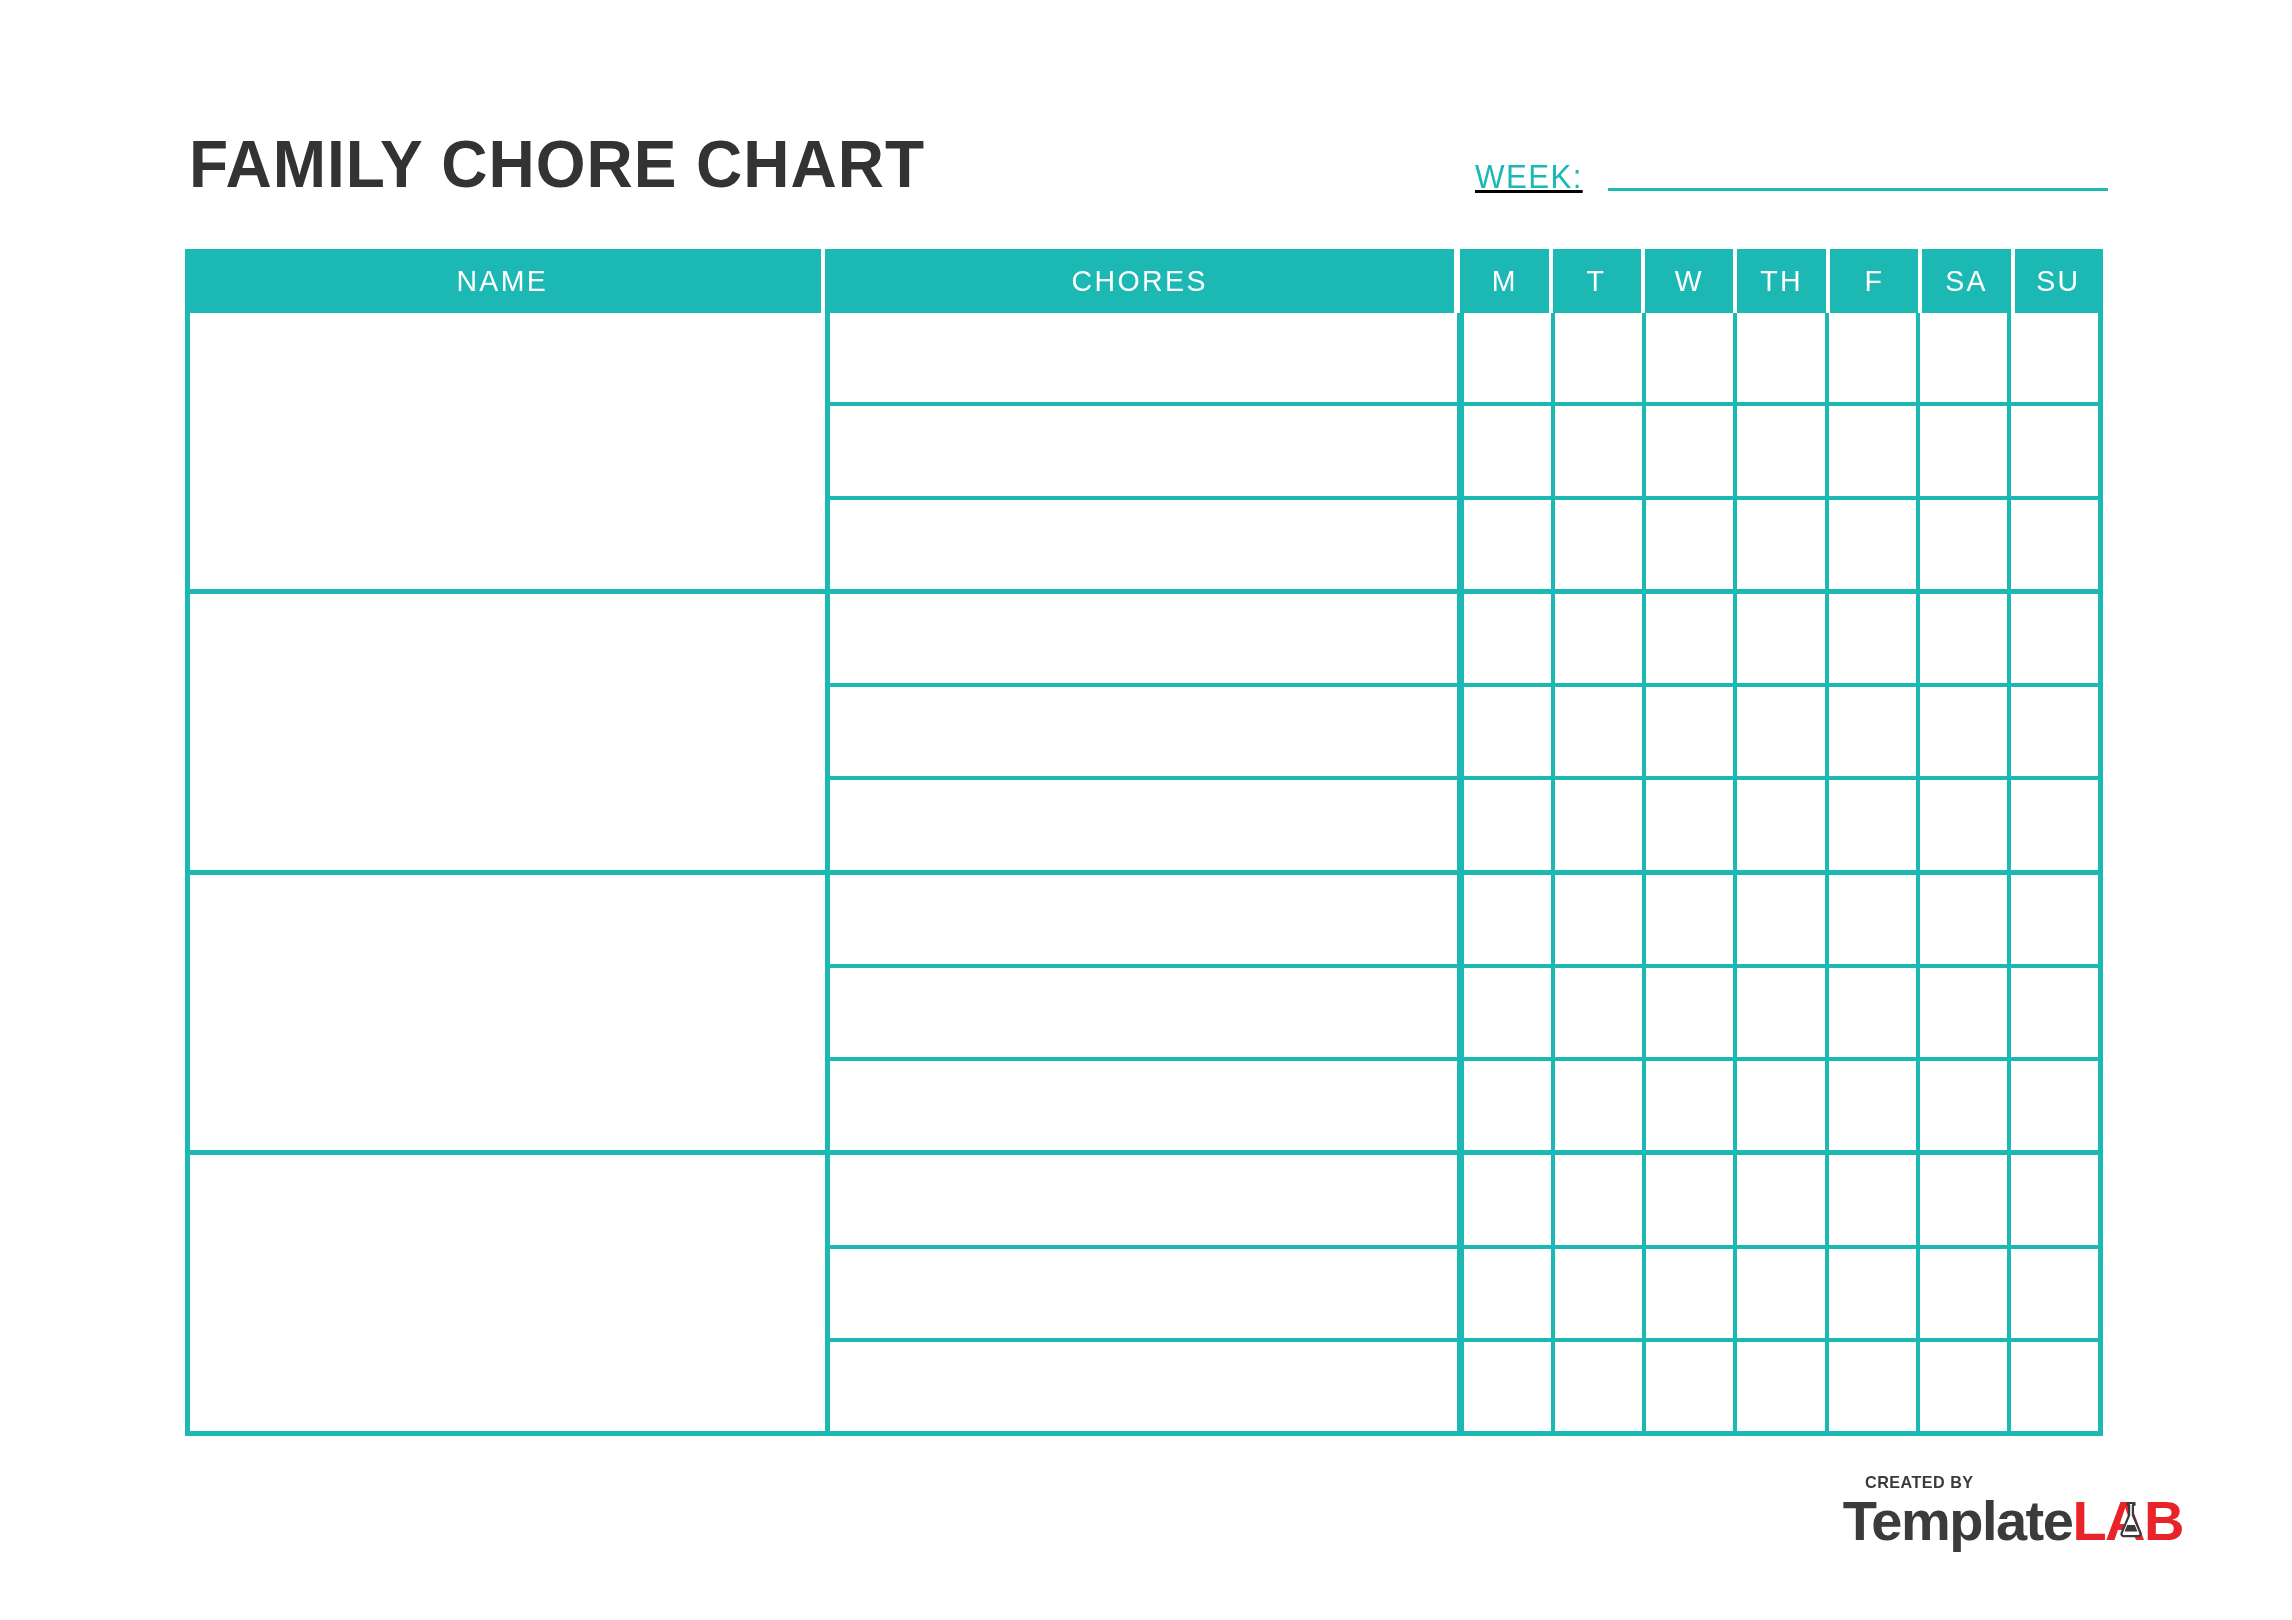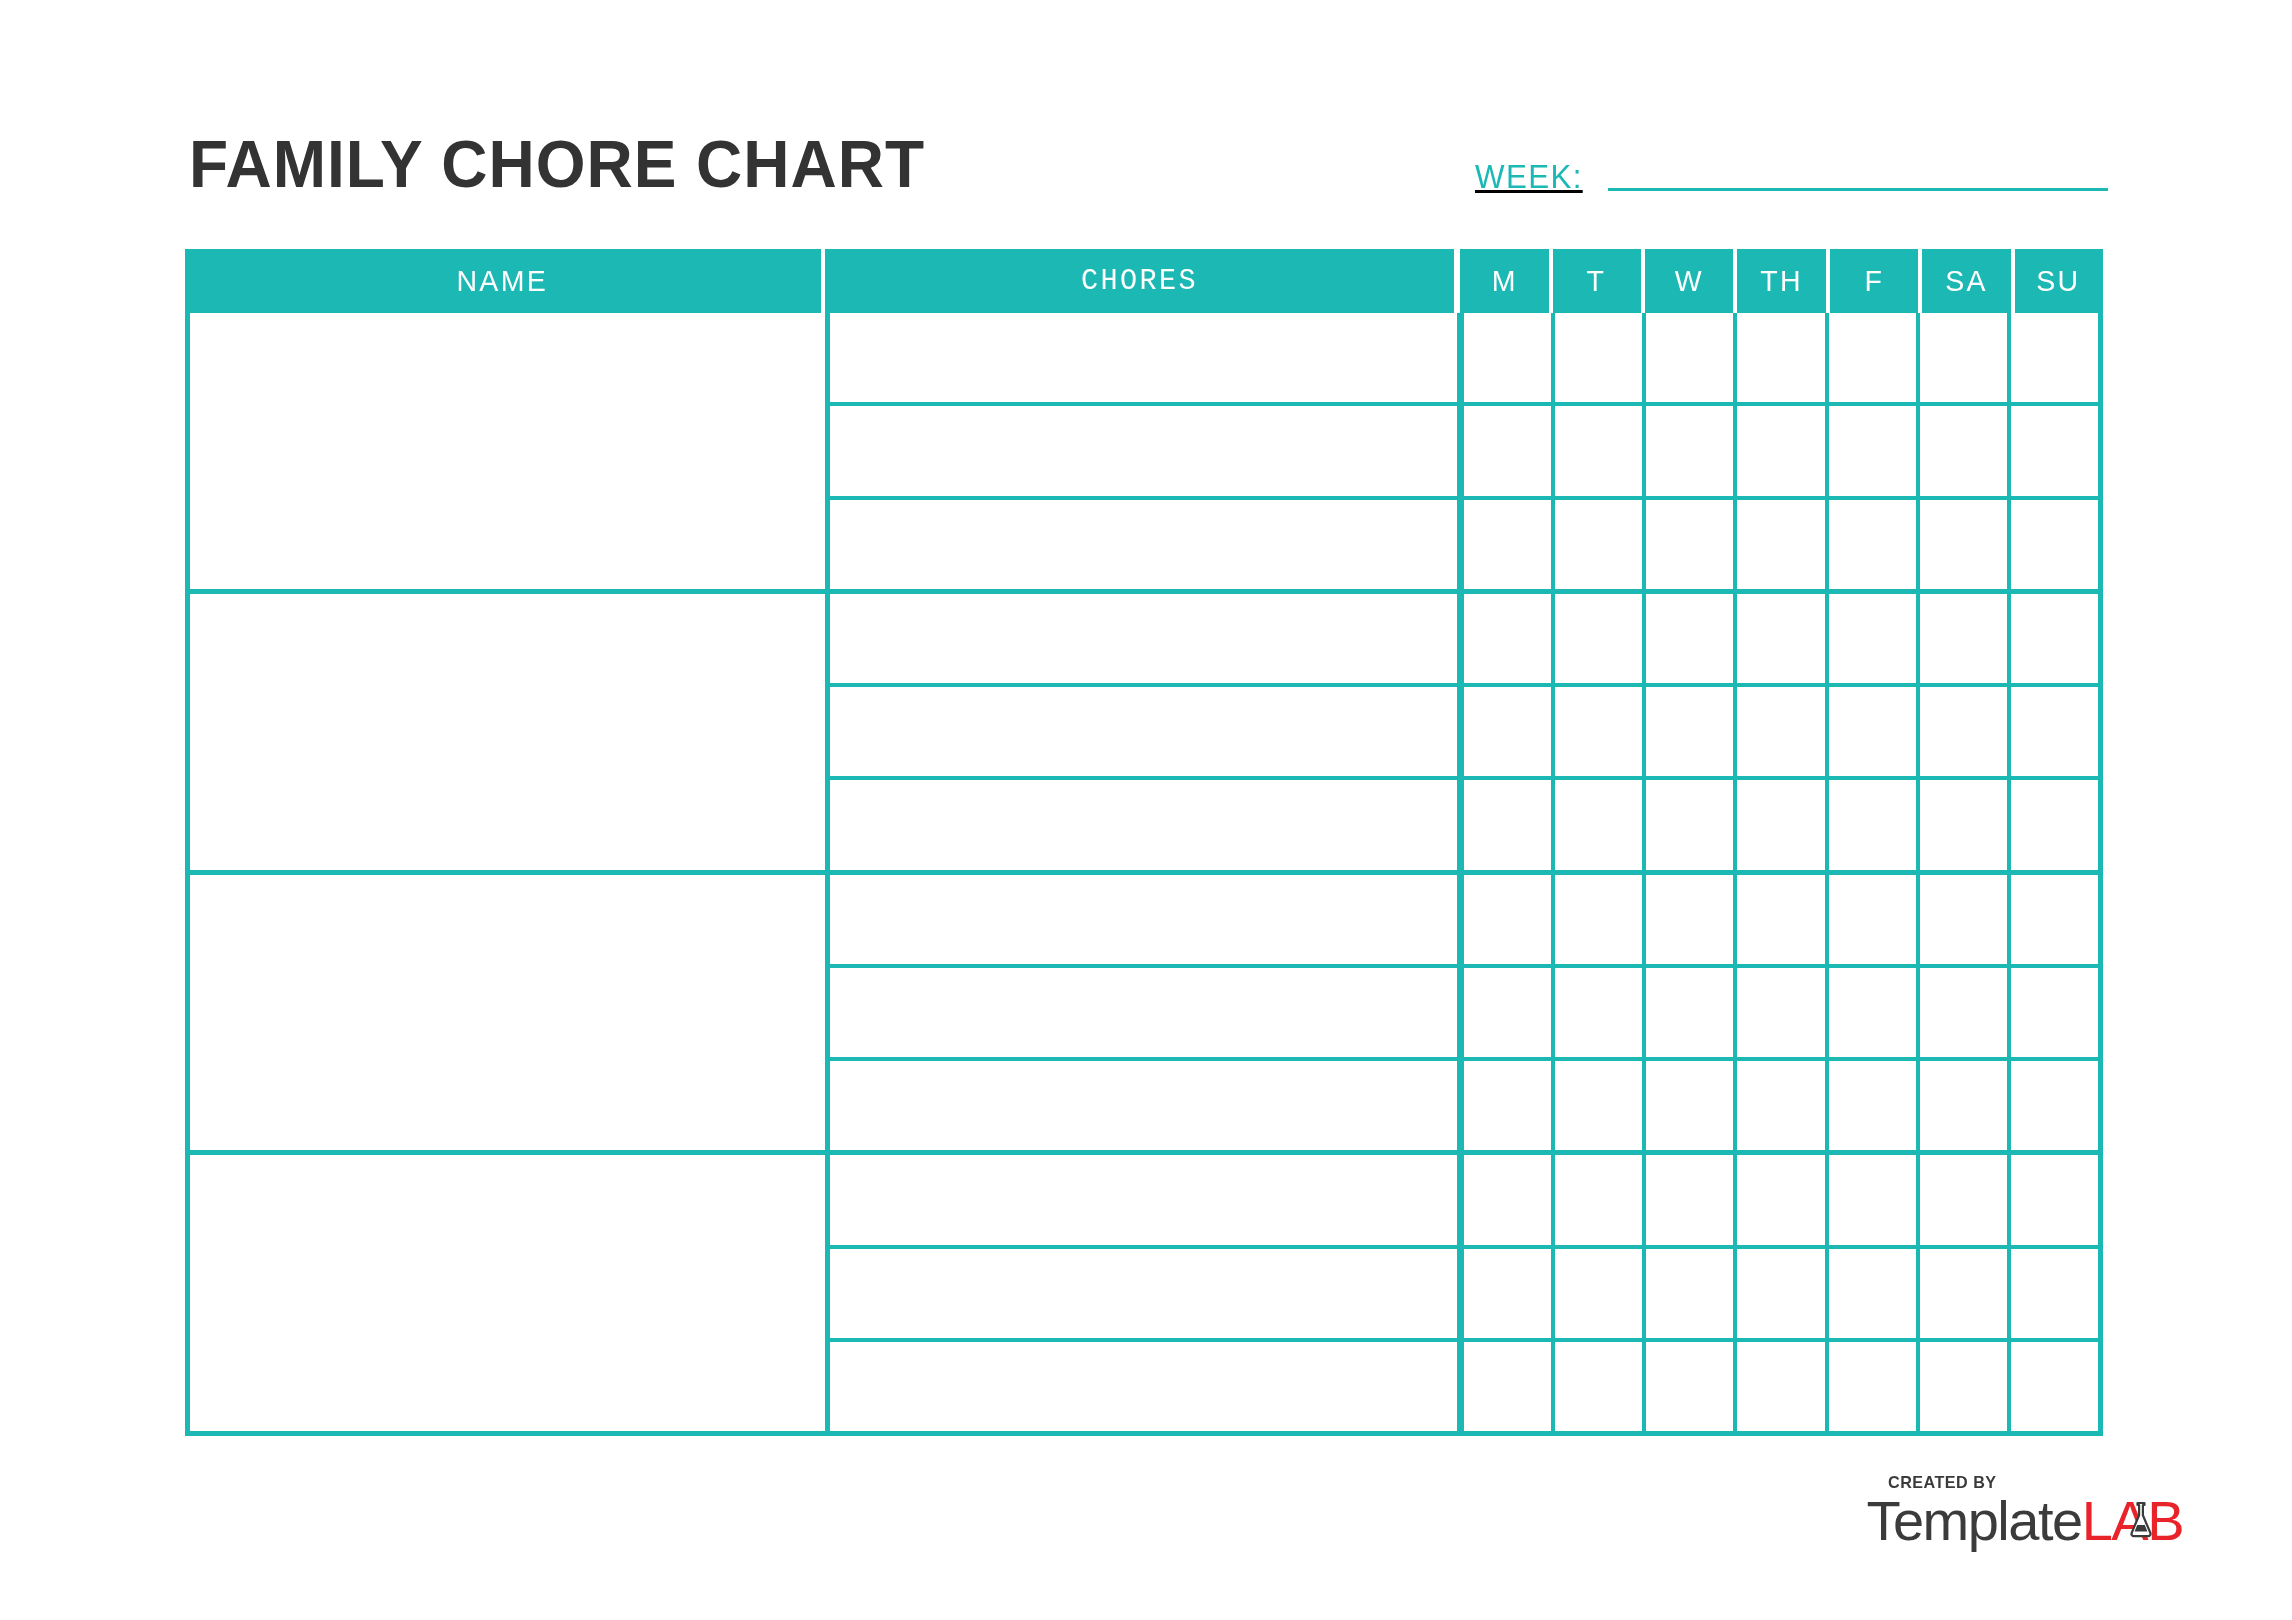--- a/index.html
+++ b/index.html
@@ -80,21 +80,21 @@
     color: #ffffff;
     display: flex;
     align-items: center;
     justify-content: center;
     font-size: 30px;
     letter-spacing: 2.5px;
     line-height: 1;
     box-sizing: border-box;
   }
   .th-name   { width: 640px; }
-  .th-chores { width: 634px; margin-left: 4px; font-family: Liberation Mono, monospace; }
+  .th-chores { width: 634px; margin-left: 4px; }
   .th-day    { width: 89px;  margin-left: 4px; }
   .th-day.first-day { margin-left: 6px; }
   .th-day .dlabel { transform: scaleX(0.95); transform-origin: center; }
   .th-name .nlabel, .th-chores .clabel { transform: scaleX(0.95); transform-origin: center; }
 
   
   .tbody {
     flex: 1 1 auto;
     display: flex;
     border-left: 5px solid #1bb8b4;
@@ -178,21 +178,21 @@
     font-weight: bold;
     color: #3b3b3b;
     letter-spacing: 0.5px;
     margin-left: 22px;
     margin-bottom: 2px;
     transform: scaleX(0.95);
     transform-origin: left bottom;
   }
   .logo-main {
     font-size: 56px;
-    font-weight: normal;
+    font-weight: bold;
     letter-spacing: -1.5px;
     line-height: 1;
     display: flex;
     align-items: baseline;
     white-space: nowrap;
   }
   .logo-template { color: #3b3b3b; }
   .logo-lab {
     color: #e8242a;
     position: relative;

